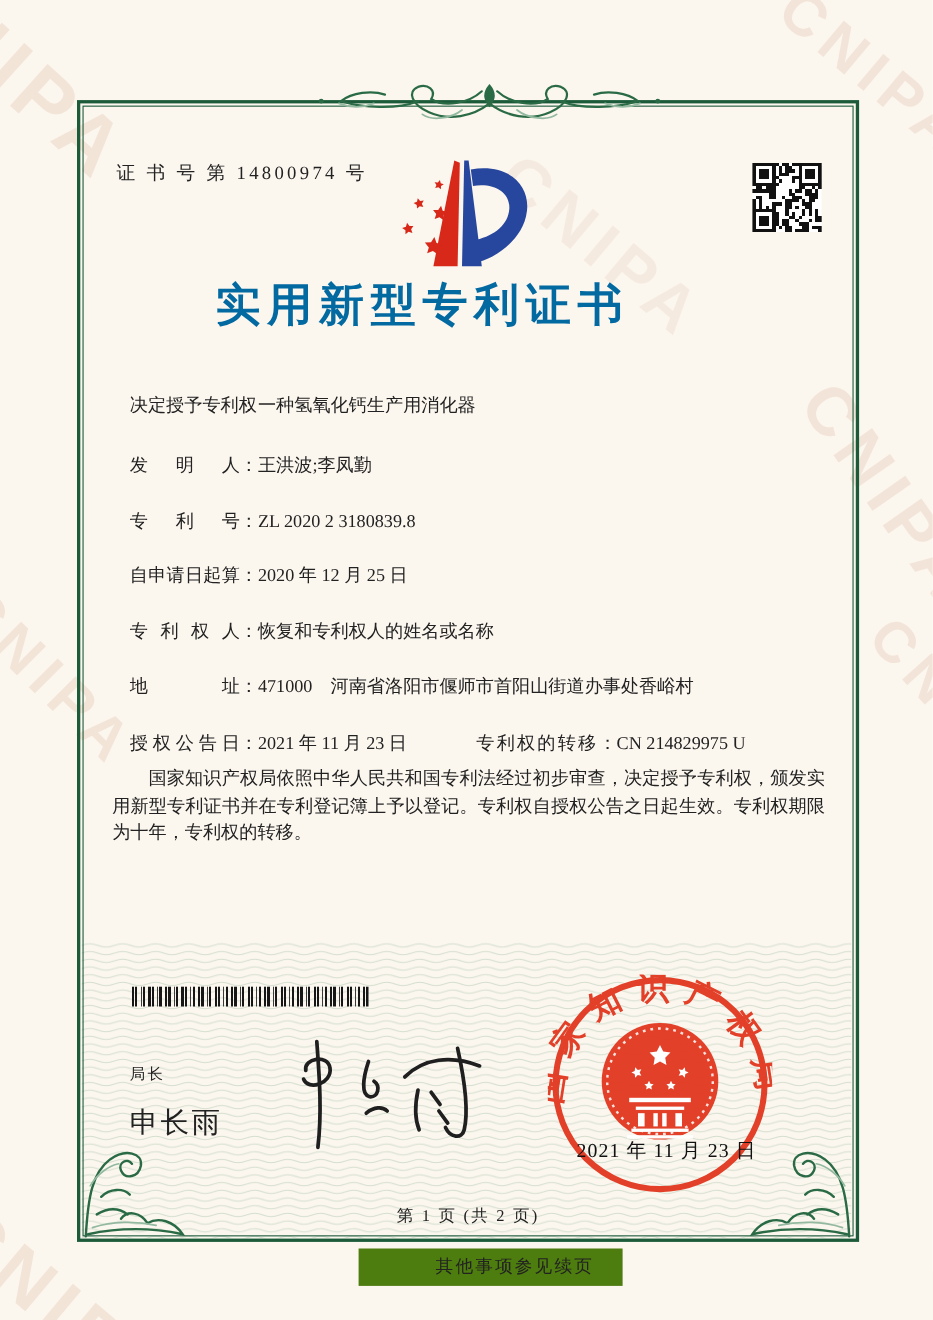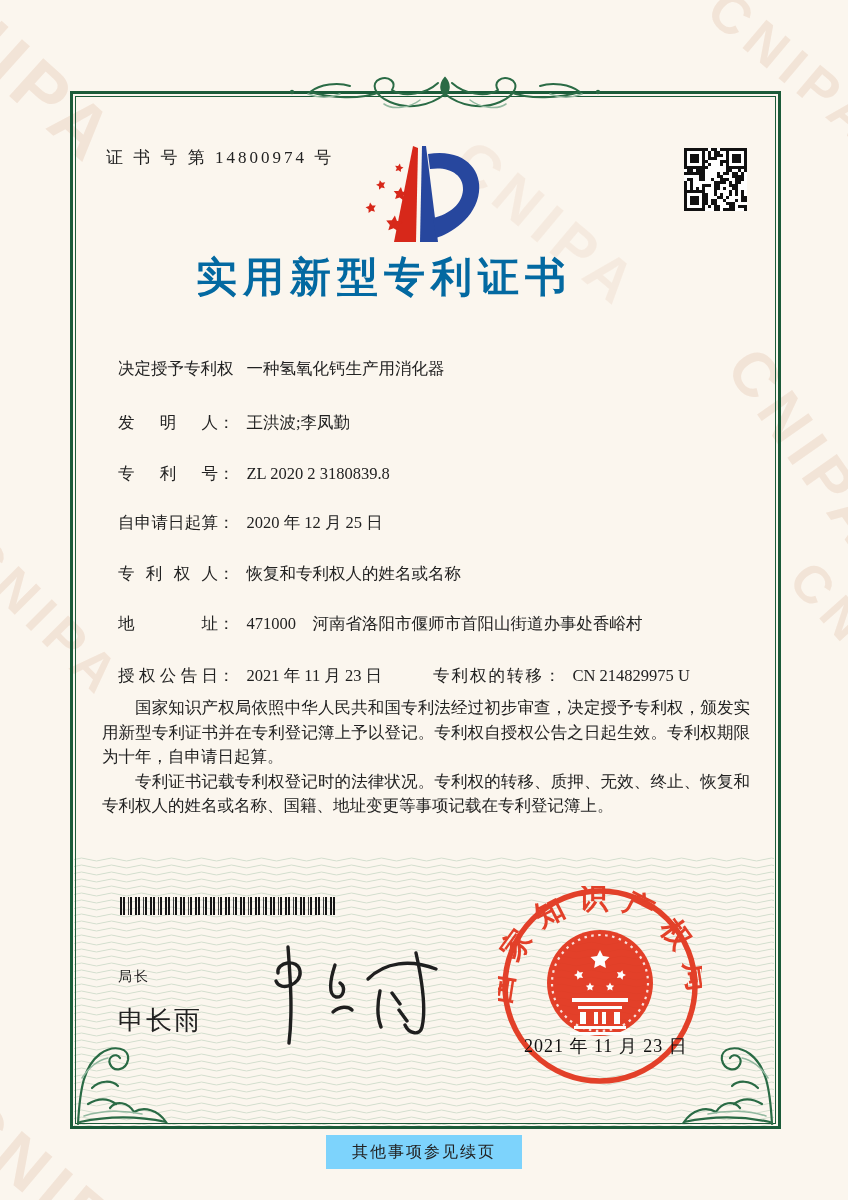--- a/index.html
+++ b/index.html
@@ -24,38 +24,38 @@
   .corner-br{left:678px;top:1028px;transform:scaleX(-1);}
   .cert-number{position:absolute;left:106px;top:146px;font-size:17px;letter-spacing:3px;z-index:3;}
   .logo{position:absolute;left:352px;top:144px;width:130px;height:102px;z-index:2;}
   .qr{position:absolute;left:684px;top:148px;width:63px;height:63px;z-index:3;}
   .title{position:absolute;left:70px;top:250px;width:622px;text-align:center;font-size:41px;
       font-weight:bold;letter-spacing:6px;text-indent:6px;color:#0369a1;z-index:3;}
   .fields{position:absolute;left:0;top:0;width:848px;z-index:3;font-size:16.5px;}
   .frow{position:absolute;left:118px;white-space:nowrap;}
   .f0{top:358px}.f1{top:412px}.f2{top:463px}.f3{top:512px}.f4{top:563px}.f5{top:613px}.f6{top:665px}
   .flabel{display:inline-block;width:100px;text-align:justify;text-align-last:justify;vertical-align:top;}
-  .fvalue{margin-left:12px;}
+  .fvalue{margin-left:0;}
   .fpair2{position:absolute;left:315px;top:0;white-space:nowrap;}
   .fpair2 .l2{letter-spacing:2px;}
   .body-text{position:absolute;left:102px;top:696px;width:648px;z-index:3;font-size:16.5px;
       line-height:24.6px;text-align:justify;}
   .body-text p{margin:0;text-indent:2em;}
   .barcode{position:absolute;left:120px;top:897px;width:215px;height:18px;z-index:3;
       background:repeating-linear-gradient(90deg,#161616 0 2px,transparent 2px 3px,#161616 3px 5px,
       transparent 5px 8px,#3a3a3a 8px 9px,transparent 9px 10px,#161616 10px 12px,transparent 12px 15px);}
   .signer-title{position:absolute;left:118px;top:968px;font-size:14px;letter-spacing:2px;z-index:3;}
   .signer-name{position:absolute;left:118px;top:1003px;font-size:26px;letter-spacing:2px;z-index:3;}
   .signature{position:absolute;left:240px;top:935px;width:220px;height:115px;z-index:3;}
   .seal{position:absolute;left:498px;top:886px;width:204px;height:204px;z-index:3;opacity:.95;}
   .seal-date{position:absolute;left:524px;top:1034px;font-size:18px;letter-spacing:1px;color:#111;z-index:4;}
   .page-footer{position:absolute;left:70px;top:1096px;width:711px;text-align:center;font-size:15px;
       letter-spacing:2px;z-index:3;}
   .note-box{position:absolute;left:326px;top:1135px;width:196px;height:34px;line-height:34px;
-      background:#7dd3fc;text-align:center;font-size:16px;letter-spacing:2px;z-index:3;}
+      background:#4d7c0f;text-align:center;font-size:16px;letter-spacing:2px;z-index:3;padding-left:44px;}
 </style>
 </head>
 <body>
 
 <div class="page">
 
   <div class="wm wm1">CNIPA</div>
   <div class="wm wm2">CNIPA</div>
   <div class="wm wm3">CNIPA</div>
   <div class="wm wm4">CNIPA</div>
@@ -283,22 +283,21 @@
       <div class="frow f0"><span class="flabel">决定授予专利权</span><span>：</span><span class="fvalue">一种氢氧化钙生产用消化器</span></div>
       <div class="frow f1"><span class="flabel">发明人</span><span>：</span><span class="fvalue">王洪波;李凤勤</span></div>
       <div class="frow f2"><span class="flabel">专利号</span><span>：</span><span class="fvalue">ZL 2020 2 3180839.8</span></div>
       <div class="frow f3"><span class="flabel">自申请日起算</span><span>：</span><span class="fvalue">2020 年 12 月 25 日</span></div>
       <div class="frow f4"><span class="flabel">专利权人</span><span>：</span><span class="fvalue">恢复和专利权人的姓名或名称</span></div>
       <div class="frow f5"><span class="flabel">地址</span><span>：</span><span class="fvalue">471000　河南省洛阳市偃师市首阳山街道办事处香峪村</span></div>
       <div class="frow f6"><span class="flabel">授权公告日</span><span>：</span><span class="fvalue">2021 年 11 月 23 日</span><span class="fpair2"><span class="l2">专利权的转移</span><span>：</span><span class="fvalue">CN 214829975 U</span></span></div>
     </div>
 
   <div class="body-text">
-      <p>国家知识产权局依照中华人民共和国专利法经过初步审查，决定授予专利权，颁发实用新型专利证书并在专利登记簿上予以登记。专利权自授权公告之日起生效。专利权期限为十年，自申请日起算。</p>
-      <p>专利证书记载专利权登记时的法律状况。专利权的转移、质押、无效、终止、恢复和专利权人的姓名或名称、国籍、地址变更等事项记载在专利登记簿上。</p>
+      <p>国家知识产权局依照中华人民共和国专利法经过初步审查，决定授予专利权，颁发实用新型专利证书并在专利登记簿上予以登记。专利权自授权公告之日起生效。专利权期限为十年，专利权的转移。</p>
     </div>
 
   <div class="barcode"></div>
 
   <div class="signer-title">局长</div>
   <div class="signer-name">申长雨</div>
 
   <svg class="signature" viewBox="0 0 220 115">
     <g fill="none" stroke="#1f1f1f" stroke-width="3.4" stroke-linecap="round">
       <path d="M38,38 C36,27 58,23 60,36 C62,50 40,57 36,46"></path>
@@ -335,15 +334,16 @@
           <rect x="96" y="126" width="4" height="12"></rect>
         <rect x="104" y="126" width="4" height="12"></rect>
           <rect x="116" y="126" width="6" height="12"></rect>
         <rect x="76" y="140" width="52" height="3"></rect>
           <rect x="72" y="146" width="60" height="3"></rect>
       </g>
     </g>
   </svg>
   <div class="seal-date">2021 年 11 月 23 日</div>
 
+  <div class="page-footer">第 1 页 (共 2 页)</div>
   <div class="note-box">其他事项参见续页</div>
 
 </div>
 
 </body></html>

